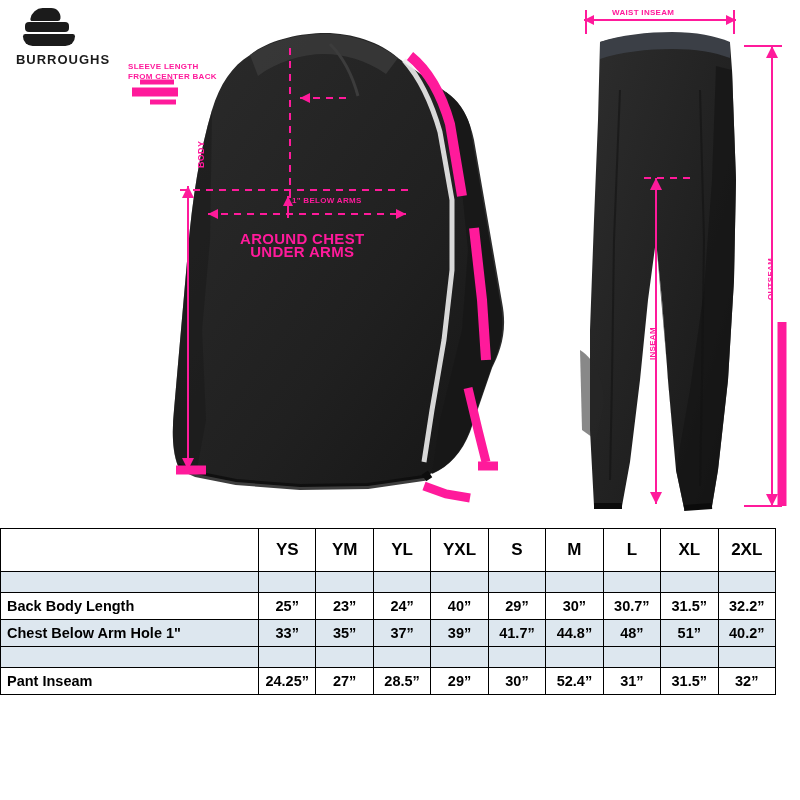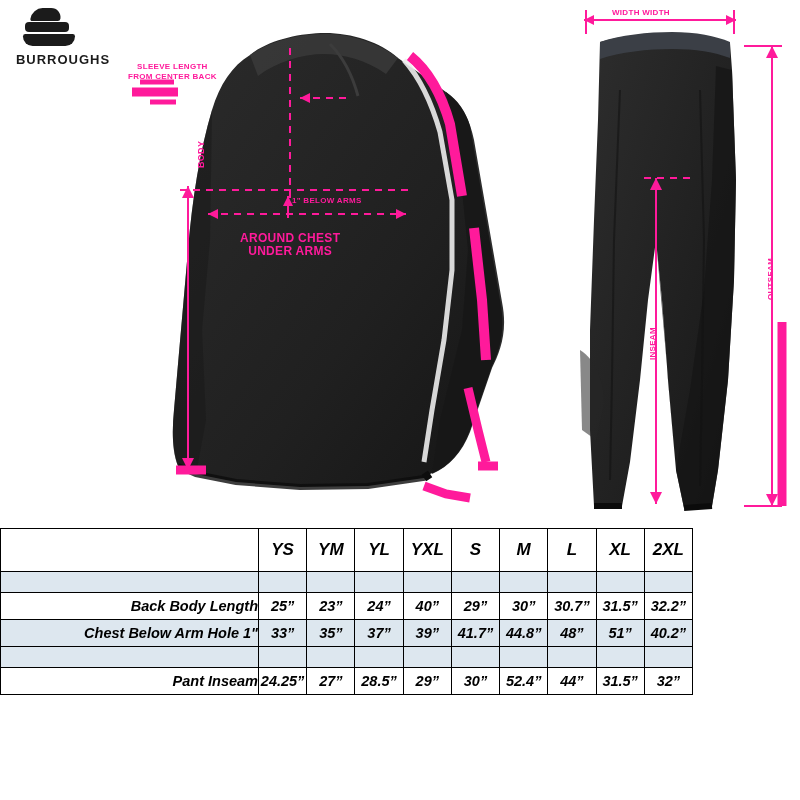--- a/index.html
+++ b/index.html
@@ -71,47 +71,46 @@
 
   .anno {
     position: absolute;
     font-weight: bold;
     color: #ff1a9b;
     white-space: nowrap;
     letter-spacing: .3px;
   }
   .anno.sm { font-size: 9px; }
   .anno.xs { font-size: 8px; }
-  .anno.md { font-size: 12px; }
+  .anno.md { font-size: 15px; }
   .vert {
     transform: rotate(-90deg);
     transform-origin: left top;
   }
 
   
   #sizechart {
     position: absolute;
     left: 0; top: 528px;
-    width: 693px;
+    width: 776px;
     border-collapse: collapse;
     table-layout: fixed;
     font-family: "Liberation Sans", sans-serif;
-    font-style: italic;
   }
   #sizechart td, #sizechart th {
     border: 1px solid #000000;
     text-align: center;
     font-size: 14.5px;
     font-weight: bold;
     color: #000000;
     height: 26px;
     padding: 0;
   }
   #sizechart th.rowlabel, #sizechart td.rowlabel {
-    text-align: right;
+    text-align: left;
     padding-left: 6px;
     font-size: 14.5px;
   }
   #sizechart tr.shade td, #sizechart tr.shade th { background: #dde7ef; }
   #sizechart tr.plain td, #sizechart tr.plain th { background: #ffffff; }
   #sizechart tr.head th { background: #ffffff; height: 42px; font-size: 17px; }
   #sizechart tr.spacer td { height: 20px; background: #ffffff; }
   #sizechart tr.spacer td.shadecell { background: #dde7ef; }
   col.c0 { width: 258px; }
 </style>
@@ -241,32 +240,32 @@
 
       <path d="M772,46 L772,506" stroke-width="2"></path>
       <path d="M772,46 l-6,12 l12,0 z" fill="#ff1a9b" stroke="none"></path>
       <path d="M772,506 l-6,-12 l12,0 z" fill="#ff1a9b" stroke="none"></path>
       <path d="M744,46 L782,46" stroke-width="2"></path>
       <path d="M744,506 L782,506" stroke-width="2"></path>
       <path d="M782,322 L782,506" stroke-width="9"></path>
     </g>
   </svg>
 
-  <div class="anno xs" style="left:128px; top:62px; line-height:10px; text-align:center;">
+  <div class="anno xs" style="left:128px; top:62px; line-height:10px; text-align:left;">
     
     SLEEVE LENGTH<br>FROM CENTER BACK
   </div>
 
   <div class="anno sm vert" style="left:196px; top:168px;">BODY</div>
 
   <div class="anno xs" style="left:292px; top:196px;">1" BELOW ARMS</div>
 
   <div class="anno md" style="left:240px; top:232px; line-height:13px; text-align:center;">AROUND CHEST<br>UNDER ARMS</div>
 
-  <div class="anno xs" style="left:612px; top:8px;">WIDTH WIDTH</div>
+  <div class="anno xs" style="left:612px; top:8px;">WAIST INSEAM</div>
 
   <div class="anno xs vert" style="left:648px; top:360px;">INSEAM</div>
 
   <div class="anno xs vert" style="left:766px; top:300px;">OUTSEAM</div>
 </div>
 
 <table id="sizechart">
   <colgroup>
     <col class="c0">
       <col>
@@ -350,18 +349,18 @@
 
 
     <tr class="plain">
       <td class="rowlabel">Pant Inseam</td>
       <td>24.25”</td>
       <td>27”</td>
       <td>28.5”</td>
       <td>29”</td>
       <td>30”</td>
       <td>52.4”</td>
-      <td>44”</td>
+      <td>31”</td>
       <td>31.5”</td>
       <td>32”</td>
     </tr>
   </tbody>
 </table>
 
 </body></html>

